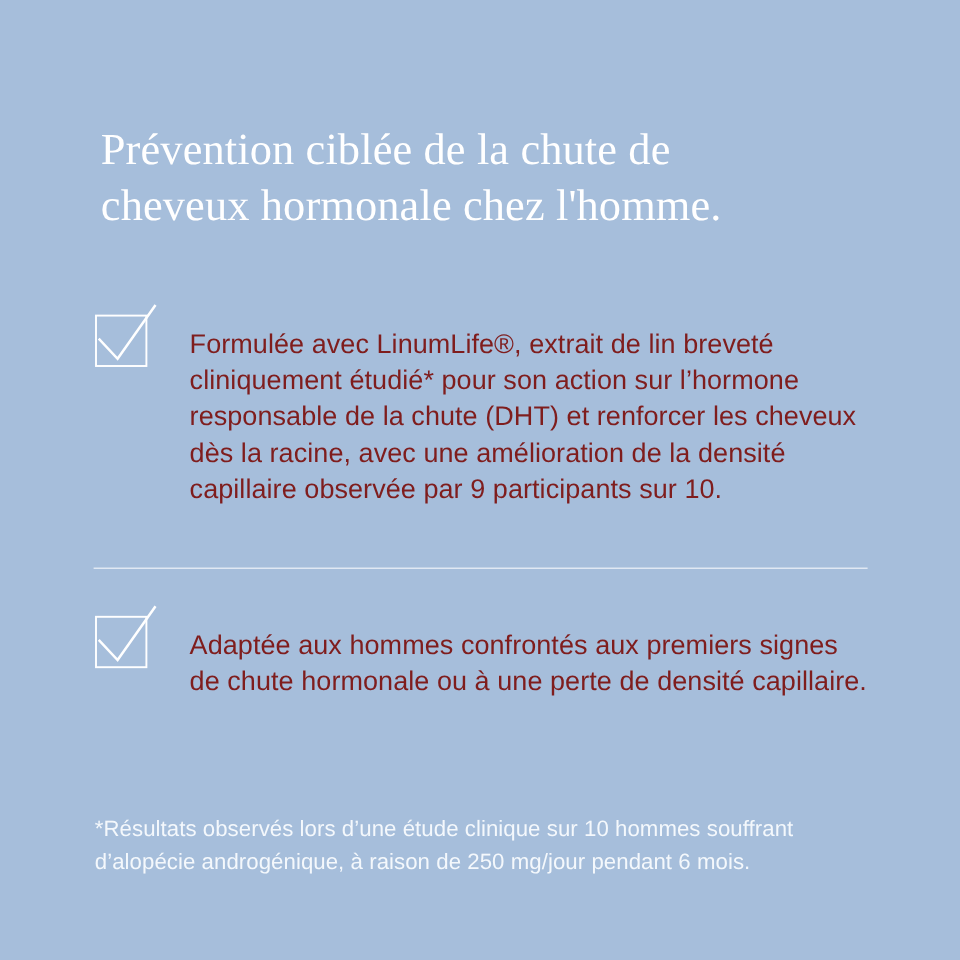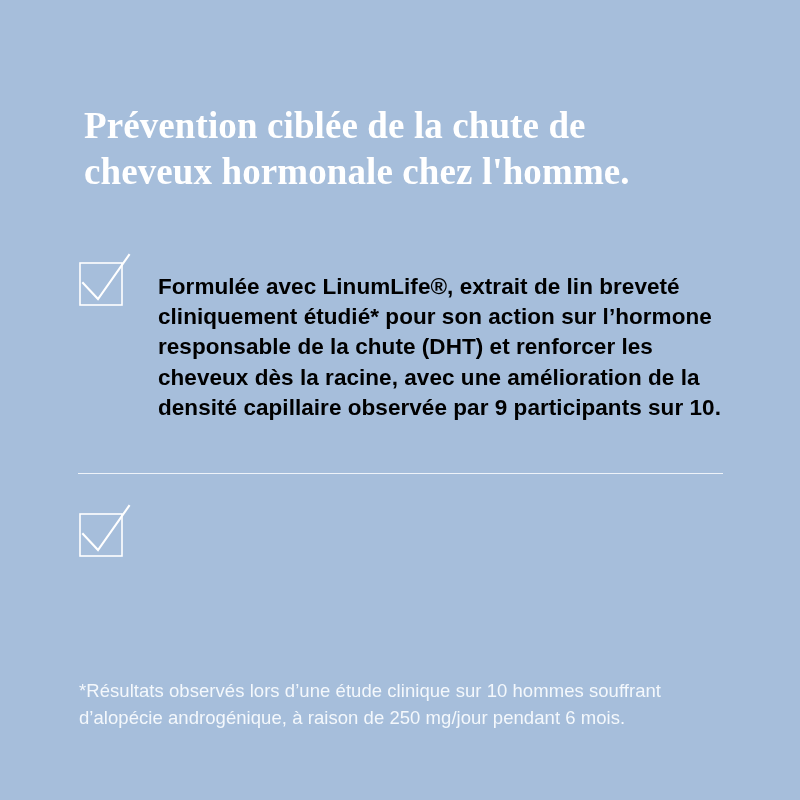--- a/index.html
+++ b/index.html
@@ -25,21 +25,21 @@
 
   
   .headline {
     position: absolute;
     left: 84px;
     top: 78px;
     width: 660px;
     font-family: "Liberation Serif", "DejaVu Serif", serif;
     font-size: 37px;
     line-height: 46px;
-    font-weight: 700;
+    font-weight: 400;
     color: #ffffff;
     letter-spacing: 0.1px;
     white-space: pre-line;
   }
 
   
   .benefits {
     position: absolute;
     left: 78px;
     top: 248px;
@@ -59,22 +59,22 @@
     margin-top: 6px;
     display: block;
     overflow: visible;
   }
 
   .benefit-text {
     flex: 1 1 auto;
     font-family: "Liberation Sans", sans-serif;
     font-size: 22.5px;
     line-height: 30.4px;
-    font-weight: 700;
-    color: #000000;
+    font-weight: 400;
+    color: #7f1d1d;
     letter-spacing: 0.05px;
     padding-top: 1px;
   }
 
   .divider {
     height: 1px;
     background: #eef3f9;
     margin: 27px 0 25px 0;
     width: 645px;
     border: 0;
@@ -112,19 +112,20 @@
       <p class="benefit-text">Formulée avec LinumLife®, extrait de lin breveté cliniquement étudié* pour son action sur l’hormone responsable de la chute (DHT) et renforcer les cheveux dès la racine, avec une amélioration de la densité capillaire observée par 9 participants sur 10.</p>
     </div>
 
     <hr class="divider">
 
     <div class="benefit">
       <svg class="check-icon" viewBox="0 0 54 52" fill="none" xmlns="http://www.w3.org/2000/svg">
         <rect x="2" y="9" width="42" height="42" stroke="#ffffff" stroke-width="1.6"></rect>
         <path d="M5 29 L20 45 L51 1" stroke="#ffffff" stroke-width="2.1" stroke-linecap="square" stroke-linejoin="miter" fill="none"></path>
       </svg>
+      <p class="benefit-text">Adaptée aux hommes confrontés aux premiers signes de chute hormonale ou à une perte de densité capillaire.</p>
     </div>
 
   </div>
 
   <p class="footnote">*Résultats observés lors d’une étude clinique sur 10 hommes souffrant d’alopécie androgénique, à raison de 250 mg/jour pendant 6 mois.</p>
 
 </div>
 
 </body></html>

